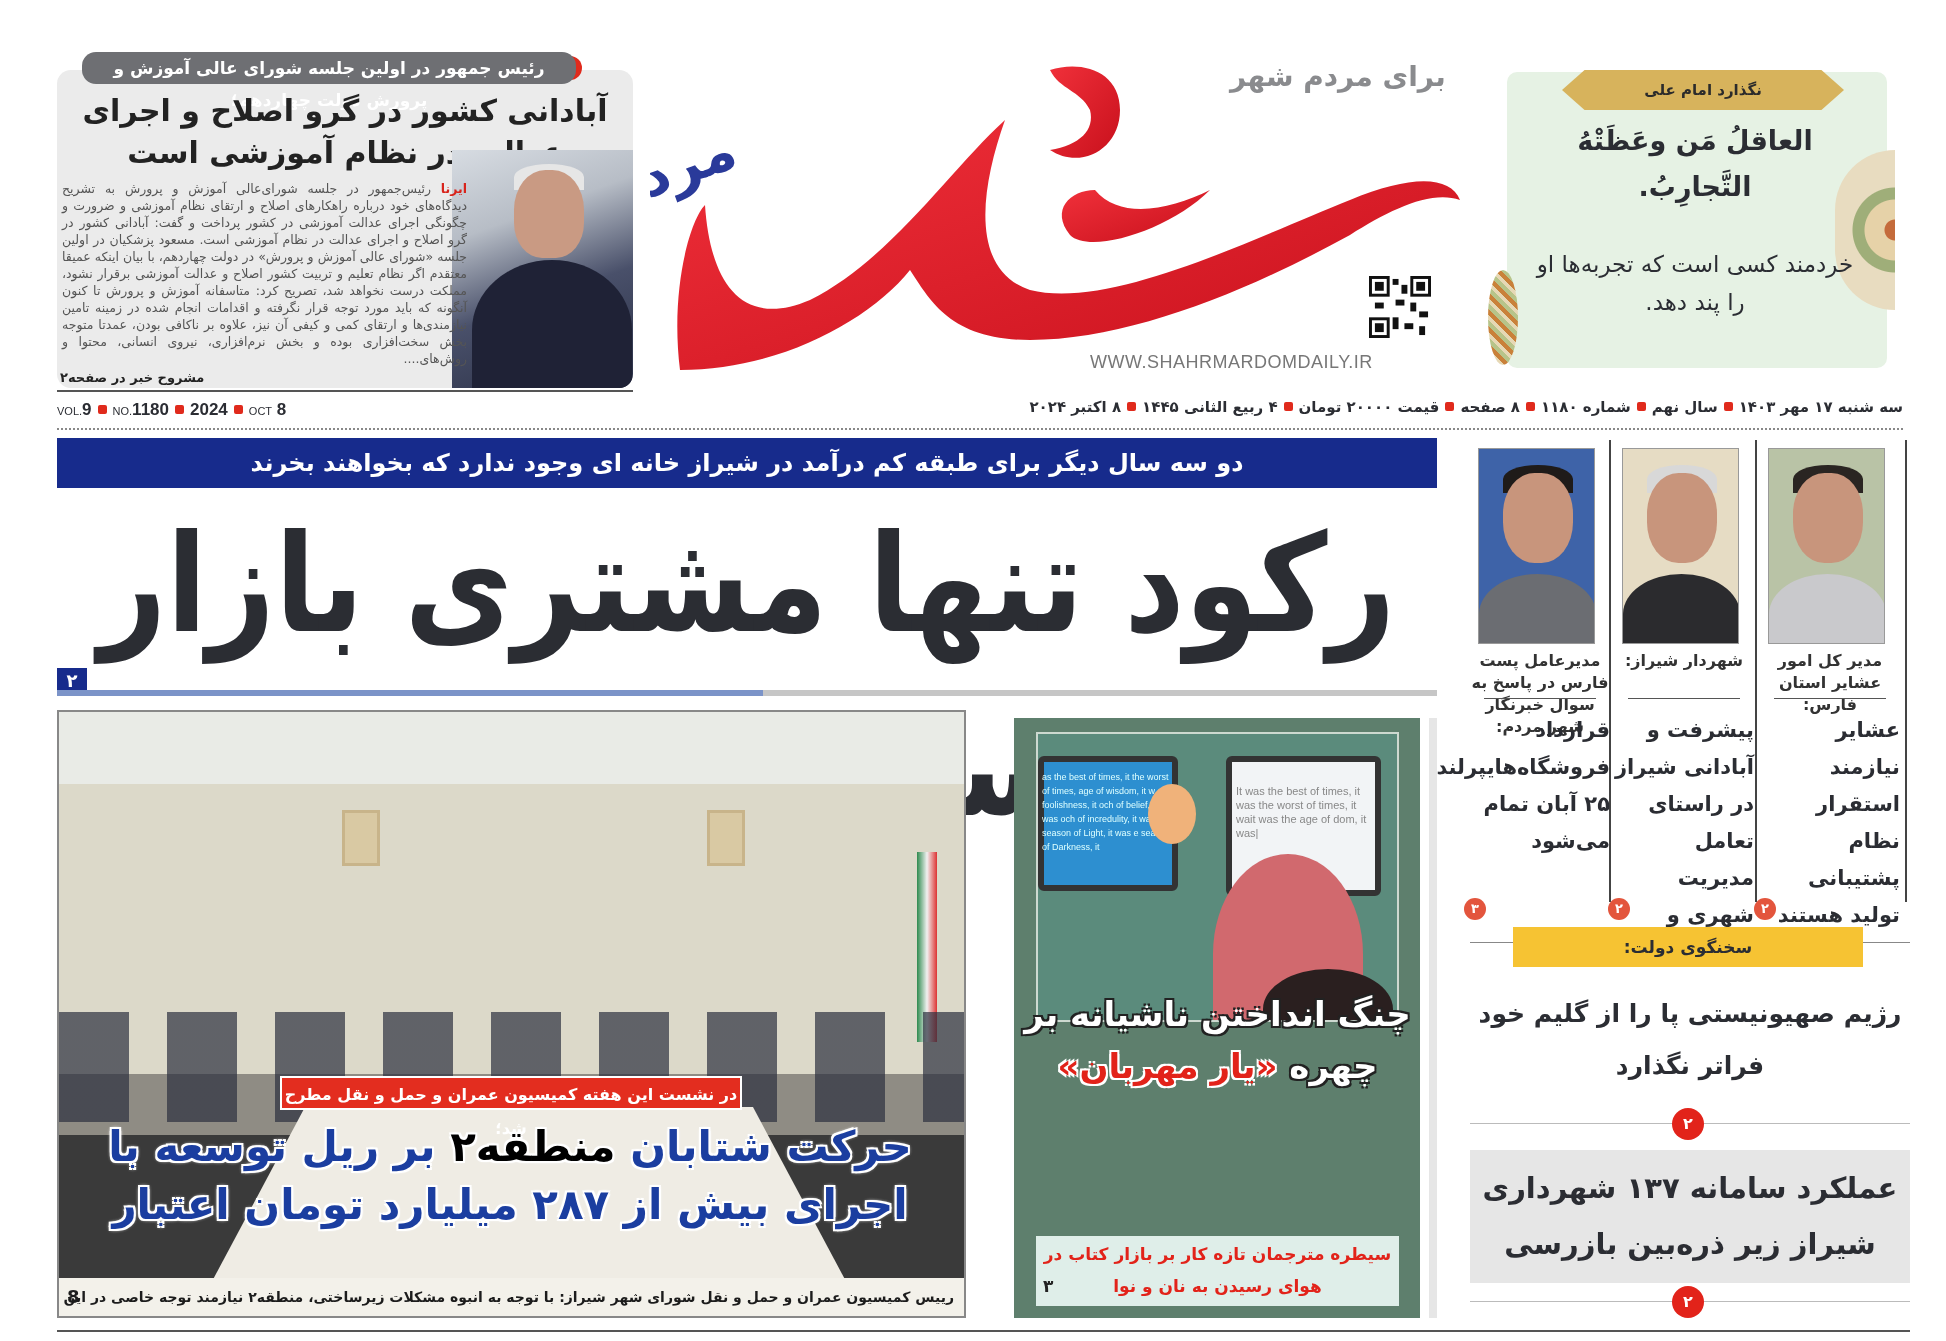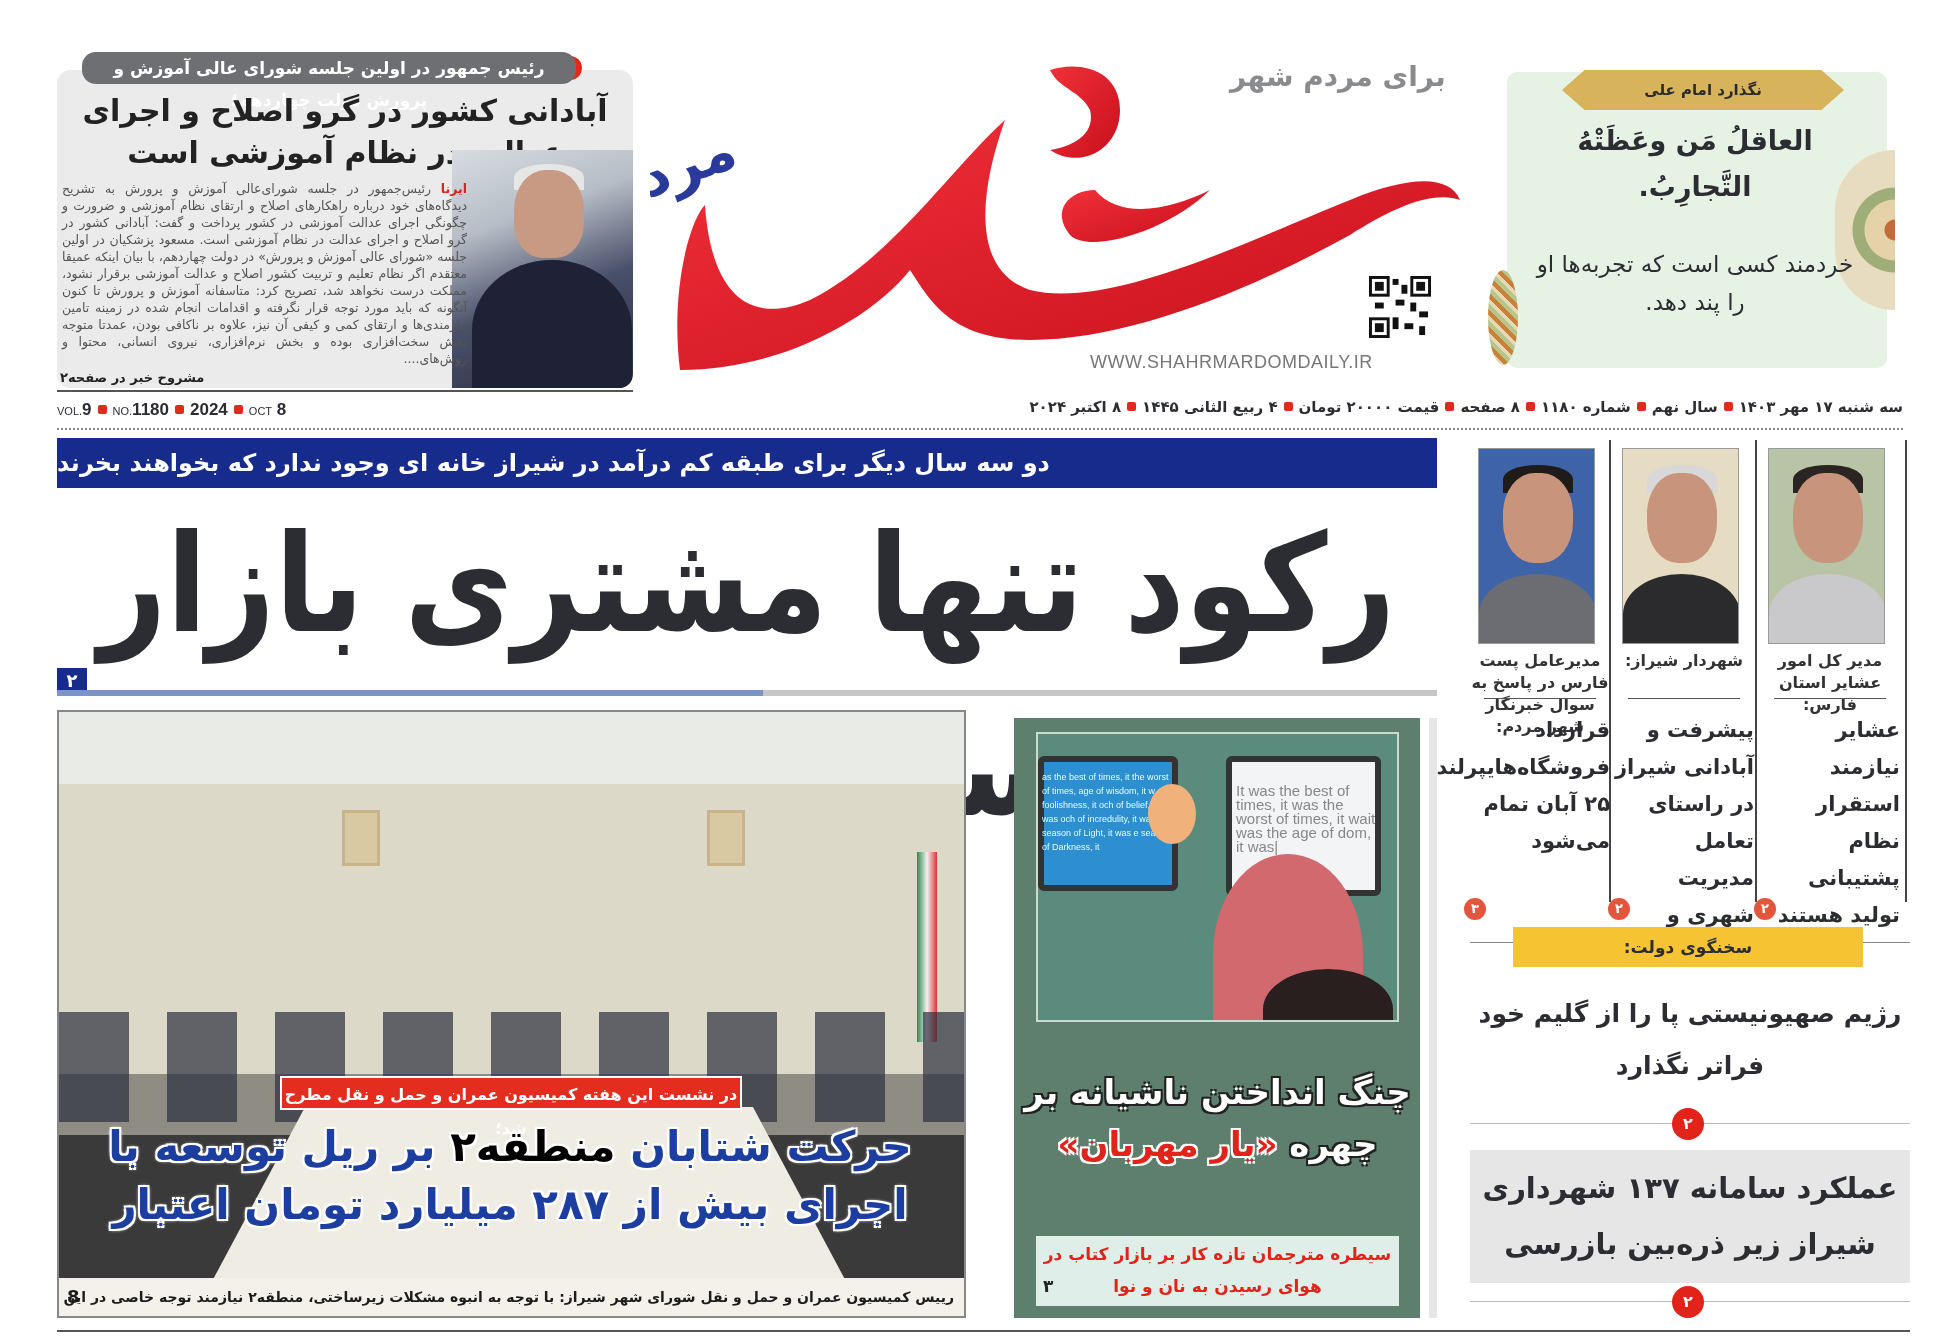--- a/index.html
+++ b/index.html
@@ -43,21 +43,21 @@
 
   
   #meta-left { left: 57px; top: 400px; direction: ltr; font-family: "Liberation Sans", sans-serif; font-size: 17px; color: #2b2d33; font-weight: bold; }
   #meta-left .small { font-size: 11px; font-weight: normal; }
   .sq { display: inline-block; width: 9px; height: 9px; background: #e02a1c; border-radius: 2px; margin: 0 6px; vertical-align: 1px; }
   #meta-right { left: 1085px; top: 398px; width: 818px; font-size: 15px; font-weight: bold; color: #2b2d33; text-align: right; white-space: nowrap; }
   #dotted-rule { left: 57px; top: 428px; width: 1846px; border-top: 2px dotted #888; }
 
   
   #kicker-bar { left: 57px; top: 438px; width: 1380px; height: 50px; background: #172b8c; color: #fff;
-                font-size: 24px; font-weight: bold; line-height: 50px; text-align: left; }
+                font-size: 24px; font-weight: bold; line-height: 50px; text-align: center; }
   #main-headline { left: 57px; top: 492px; width: 1380px; text-align: center; font-size: 118px; font-weight: 900; color: #2b2d33;
                    line-height: 160px; letter-spacing: -3px; transform: scaleY(1.15); transform-origin: top; }
   #main-page-badge { left: 57px; top: 668px; width: 30px; height: 26px; background: #172b8c; color: #fff; font-weight: bold; font-size: 18px; text-align: center; line-height: 26px; }
   #main-underline-a { left: 57px; top: 690px; width: 706px; height: 6px; background: #7b93c8; }
   #main-underline-b { left: 763px; top: 690px; width: 674px; height: 6px; background: #c6c6c6; }
 
   
   #meet-photo { left: 57px; top: 710px; width: 909px; height: 608px; border: 2px solid #888; overflow: hidden;
                 background: linear-gradient(180deg, #e9ebe6 0 12%, #dcd9c9 12% 60%, #8f8c84 60% 70%, #3a3a3a 70% 100%); }
   #meet-photo .pic1 { position: absolute; left: 283px; top: 98px; width: 38px; height: 56px; background: #d9c9a3; border: 3px solid #c8b48a; }
@@ -75,25 +75,25 @@
   #meet-caption { left: 59px; top: 1278px; width: 905px; height: 38px; background: #f3f1ea; font-size: 14px; font-weight: bold;
                   line-height: 38px; padding-right: 10px; color: #1c1c1c; white-space: nowrap; overflow: hidden; }
   #meet-caption-page { position: absolute; left: 8px; top: 0; font-size: 18px; }
 
   
   #cartoon-box { left: 1014px; top: 718px; width: 406px; height: 600px; background: #5e7f6d; }
   #cartoon-img { left: 1036px; top: 732px; width: 363px; height: 290px; background: #5b8b7c; border: 2px solid #cdd9d0; overflow: hidden; }
   #cartoon-img .mon1 { position: absolute; left: 0; top: 22px; width: 140px; height: 135px; background: #2d8fd0; border: 6px solid #333; border-radius: 6px; }
   #cartoon-img .mon2 { position: absolute; left: 188px; top: 22px; width: 155px; height: 140px; background: #f2f4f6; border: 6px solid #333; border-radius: 6px; }
   #cartoon-img .t1 { position: absolute; left: 4px; top: 36px; width: 130px; font-family: "Liberation Sans", sans-serif; font-size: 9px; color: #dff; line-height: 14px; direction: ltr; text-align: left; }
-  #cartoon-img .t2 { position: absolute; left: 198px; top: 50px; width: 140px; font-family: "Liberation Sans", sans-serif; font-size: 15px; color: #888; line-height: 14px; direction: ltr; text-align: left; }
+  #cartoon-img .t2 { position: absolute; left: 198px; top: 50px; width: 140px; font-family: "Liberation Sans", sans-serif; font-size: 11px; color: #888; line-height: 14px; direction: ltr; text-align: left; }
   #cartoon-img .body { position: absolute; left: 175px; top: 120px; width: 150px; height: 200px; background: #d1696e; border-radius: 50% 50% 0 0; }
   #cartoon-img .head { position: absolute; left: 110px; top: 50px; width: 48px; height: 60px; background: #f0b27a; border-radius: 50%; }
   #cartoon-img .chair { position: absolute; left: 225px; top: 235px; width: 130px; height: 80px; background: #2a1f1f; border-radius: 50% 50% 0 0; }
-  #cartoon-headline { left: 1020px; top: 1066px; width: 395px; text-align: center; font-size: 34px; font-weight: 900; line-height: 52px; color: #fff;
+  #cartoon-headline { left: 1020px; top: 988px; width: 395px; text-align: center; font-size: 34px; font-weight: 900; line-height: 52px; color: #fff;
                       text-shadow: 2px 2px 0 #222, -2px -2px 0 #222, 2px -2px 0 #222, -2px 2px 0 #222; }
   #cartoon-headline .red { color: #e2231a; text-shadow: 2px 2px 0 #fff, -2px -2px 0 #fff, 2px -2px 0 #fff, -2px 2px 0 #fff; }
   #cartoon-sub { left: 1036px; top: 1236px; width: 363px; height: 70px; background: #dfeee9; color: #e2231a; font-size: 17px; font-weight: bold; line-height: 32px; text-align: center; padding-top: 2px; }
   #cartoon-page { left: 1043px; top: 1276px; font-size: 17px; font-weight: bold; color: #222; }
   #cartoon-rule { left: 1429px; top: 718px; width: 8px; height: 600px; background: #e6e6e6; }
 
   
   .rc-col { position: absolute; top: 440px; width: 140px; height: 465px; }
   .rc-photo { position: absolute; left: 8px; top: 8px; width: 117px; height: 196px; border: 1px solid #999; overflow: hidden; }
   .rc-photo .face { position: absolute; left: 24px; top: 24px; width: 70px; height: 90px; border-radius: 45%; background: #c8957c; }

